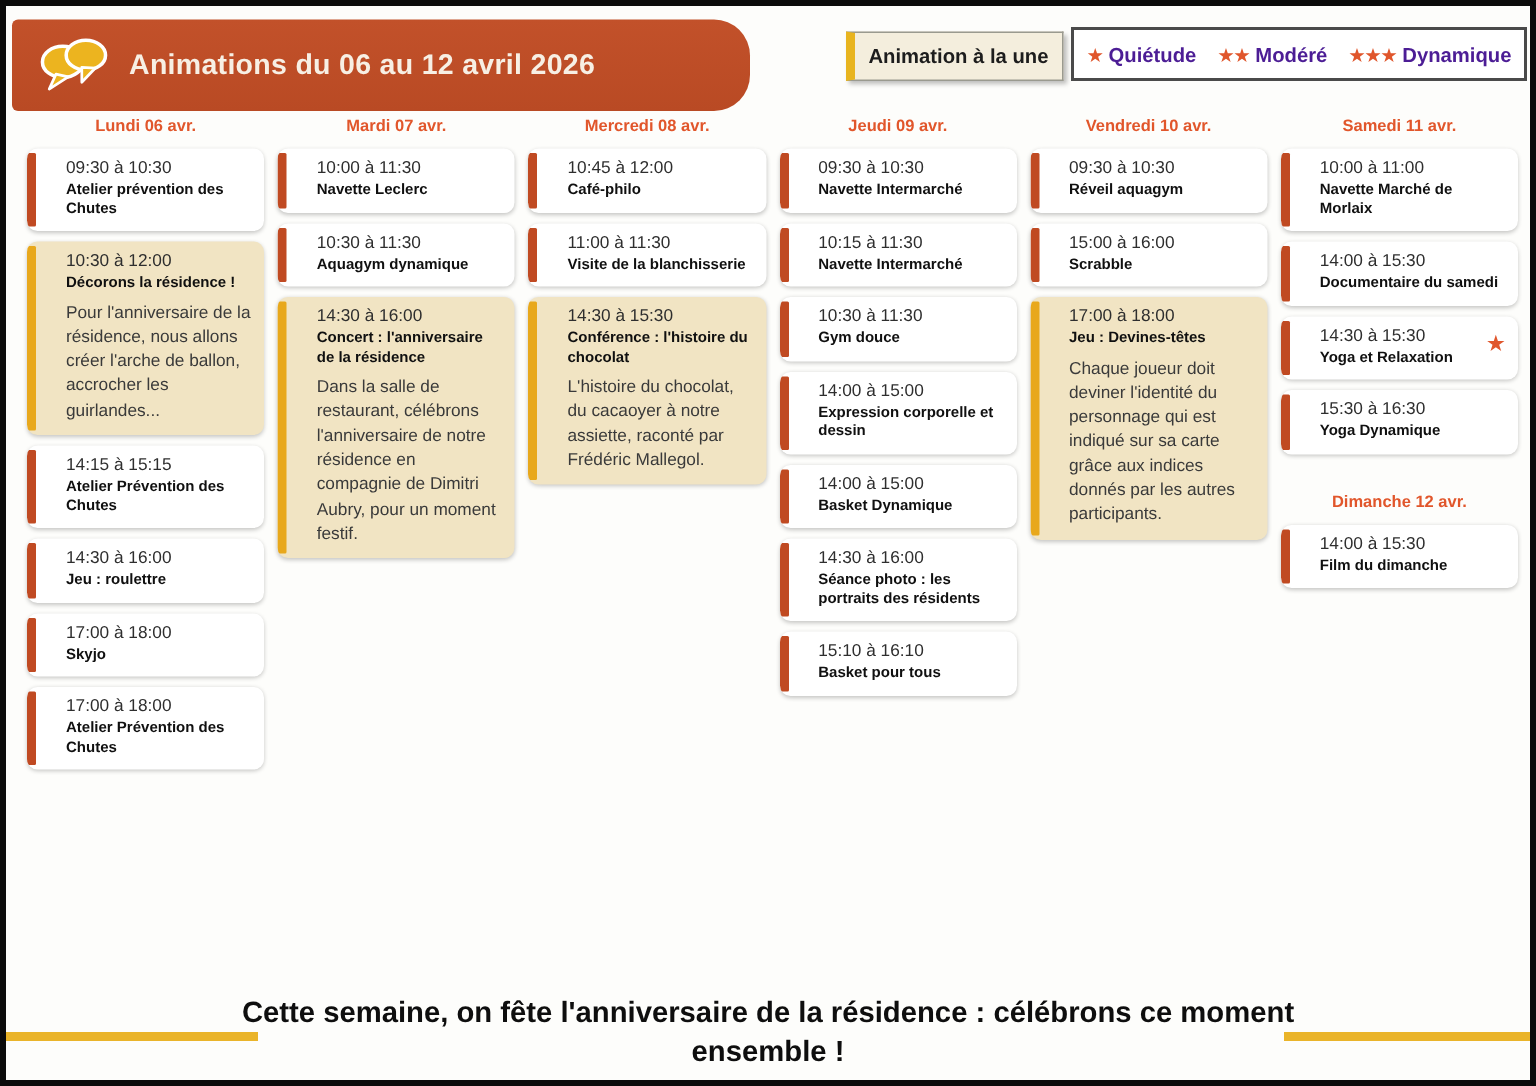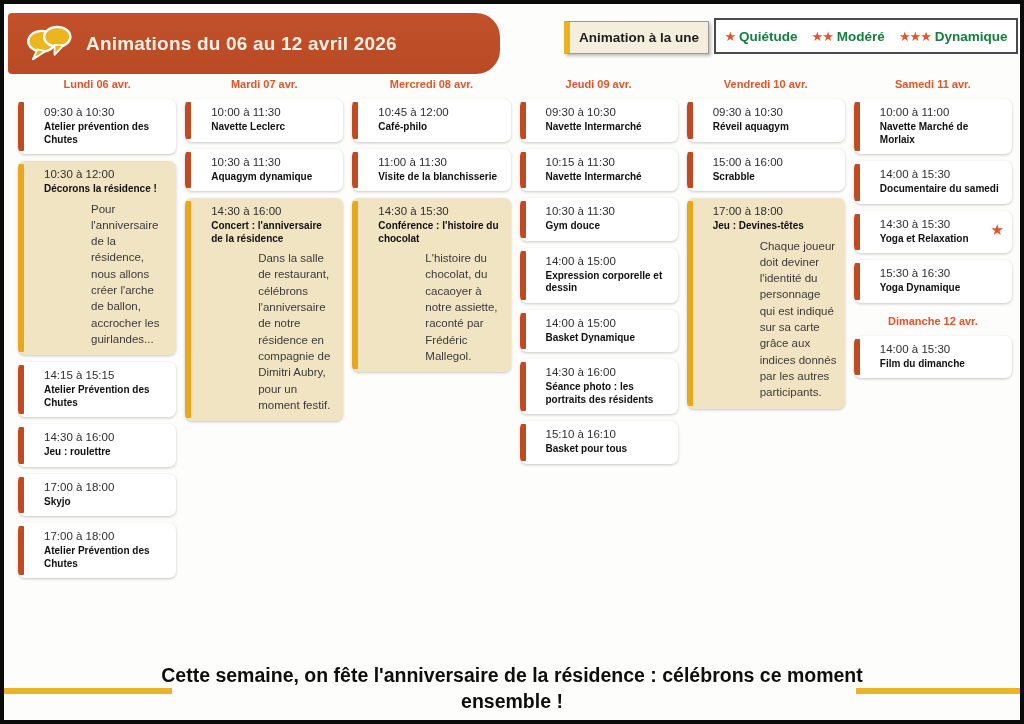--- a/index.html
+++ b/index.html
@@ -14,36 +14,36 @@
 
   .featured{position:absolute;left:560px;top:17px;width:138px;height:31px;
     background:#f4eedd;border:1px solid #9a9a8f;border-left:6px solid #e8b41f;
     box-shadow:2px 2px 3px rgba(0,0,0,.25);display:flex;align-items:center;justify-content:center;}
   .featured span{font-weight:bold;font-size:13.5px;color:#1d1d1d;}
 
   .legend{position:absolute;left:710px;top:14px;width:304px;height:36px;background:#fff;
     border:2px solid #4a4a4a;display:flex;align-items:center;justify-content:center;gap:14px;box-sizing:border-box;}
   .legend-item{display:flex;align-items:center;gap:4px;}
   .stars{color:var(--star);font-size:13px;letter-spacing:-1px;line-height:1;}
-  .legend-label{font-weight:bold;font-size:13.5px;color:#15803d;}
+  .legend-label{font-weight:bold;font-size:13.5px;color:#4c1d95;}
 
   
   .board{position:absolute;left:14px;right:8px;top:72px;display:grid;
     grid-template-columns:repeat(6,1fr);column-gap:9px;align-items:start;}
   .col{min-width:0;}
   .day-header{text-align:center;color:var(--day);font-weight:bold;font-size:11px;margin:2px 0 9px 0;}
-  .card + .day-header{margin-top:12px;}
+  .card + .day-header{margin-top:26px;}
   .card{position:relative;background:#fff;border-radius:7px;box-shadow:0 1px 3px rgba(0,0,0,.22);
     padding:7px 7px 8px 26px;margin-bottom:7px;overflow:hidden;}
   .card .bar{position:absolute;left:0;top:3px;bottom:3px;width:6px;background:var(--bar);border-radius:1px;}
   .card.hl{background:var(--hlbg);}
   .card.hl .bar{background:var(--hlbar);}
   .time{font-size:11.5px;color:#2e2e2e;margin-bottom:3px;}
   .title{font-size:10px;font-weight:bold;color:#101010;line-height:1.25;}
-  .desc{font-size:11.5px;color:#3a3a3a;line-height:1.42;margin-top:5px;margin-left:47px;}
+  .desc{font-size:11.5px;color:#3a3a3a;line-height:1.42;margin-top:5px;}
   .card-star{position:absolute;right:8px;top:11px;color:var(--star);font-size:15px;line-height:1;}
 
   
   .footer-line{position:absolute;height:6px;background:var(--gold);bottom:26px;}
   .footer-line.left{left:0;width:168px;}
   .footer-line.right{right:0;width:164px;}
   .footer-text{position:absolute;bottom:6px;left:150px;right:150px;text-align:center;
     font-weight:bold;font-size:19.5px;color:#0e0e0e;line-height:1.3;}
 
   

